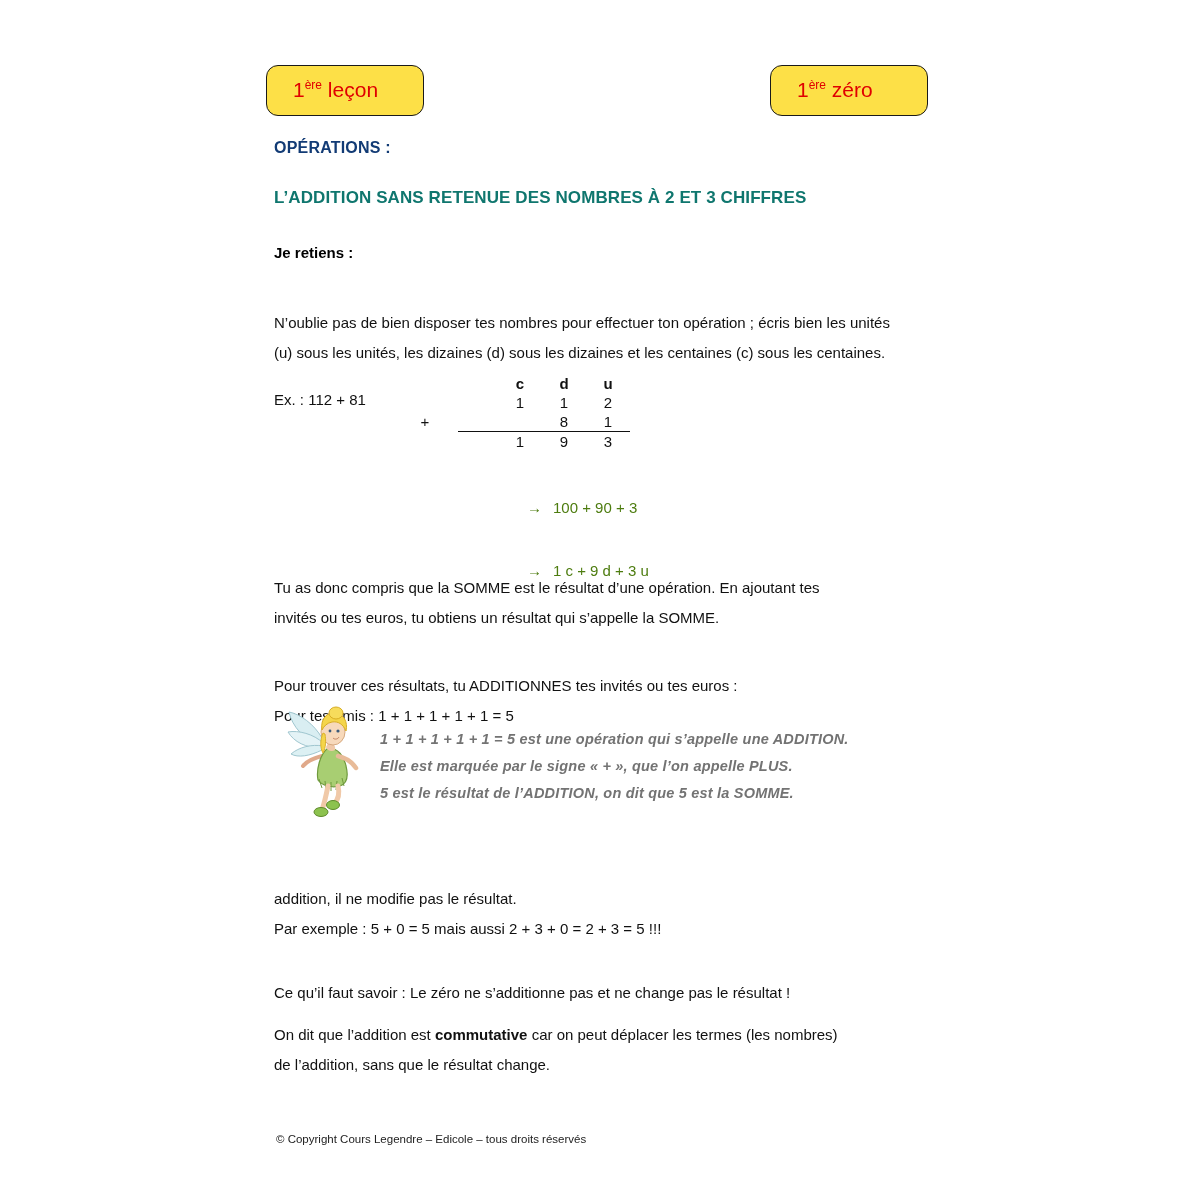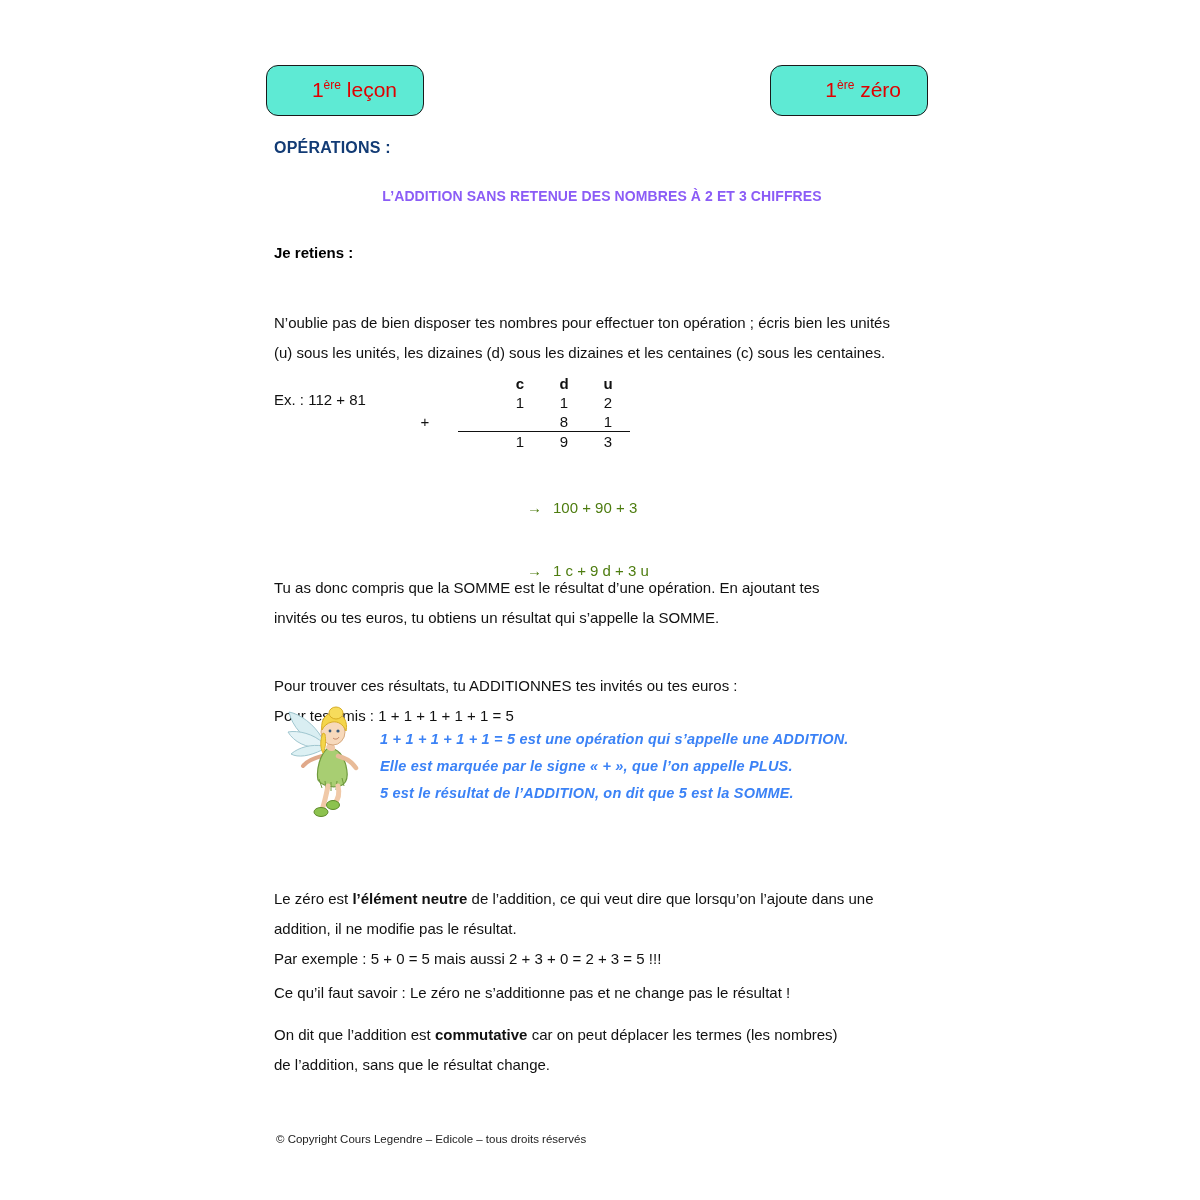--- a/index.html
+++ b/index.html
@@ -21,24 +21,24 @@
     width: 1200px;
     height: 1200px;
     box-sizing: border-box;
   }
 
   
   .pill {
     position: absolute;
     border: 1.6px solid #1a1a1a;
     border-radius: 12px;
-    background: #5eead4;
+    background: #fde047;
     color: #e00000;
     font-size: 21px;
-    text-align: right;
+    text-align: left;
     line-height: 1;
     padding: 13px 26px 15px 26px;
     white-space: nowrap;
   }
   .pill sup {
     font-size: 12px;
     vertical-align: super;
     line-height: 0;
   }
   #pill-lesson { left: 266px; top: 65px; min-width: 104px; }
@@ -52,24 +52,23 @@
     font-size: 16px;
     font-weight: bold;
     color: #123b75;
     letter-spacing: 0.2px;
   }
   .doc-title {
     position: absolute;
     left: 274px;
     top: 188px;
     width: 656px;
-    text-align: center;
-    font-size: 14px;
+    font-size: 17px;
     font-weight: bold;
-    color: #8b5cf6;
+    color: #0f766e;
     letter-spacing: 0.1px;
   }
   .lead-label {
     position: absolute;
     left: 274px;
     top: 244px;
     font-size: 15px;
     font-weight: bold;
     color: #000;
   }
@@ -149,21 +148,21 @@
     width: 92px;
     height: 118px;
   }
   .callout-text {
     position: absolute;
     left: 104px;
     top: 26px;
     font-size: 14.5px;
     font-style: italic;
     font-weight: bold;
-    color: #3b82f6;
+    color: #737373;
     line-height: 27px;
     letter-spacing: 0.2px;
   }
 
   
   .footer {
     position: absolute;
     left: 276px;
     top: 1133px;
     font-size: 11.5px;
@@ -278,21 +277,20 @@
       <ellipse cx="57" cy="105" rx="6.5" ry="4.5" fill="#8cc24e" stroke="#5f8a2c" stroke-width="1"></ellipse>
     </svg>
     <div class="callout-text">
       <div>1 + 1 + 1 + 1 + 1 = 5 est une opération qui s’appelle une ADDITION.</div>
       <div>Elle est marquée par le signe « + », que l’on appelle PLUS.</div>
       <div>5 est le résultat de l’ADDITION, on dit que 5 est la SOMME.</div>
     </div>
   </div>
 
   <div class="para" id="para-zero">
-    <span class="line"><span>Le zéro est </span><b>l’élément neutre</b><span> de l’addition, ce qui veut dire que lorsqu’on l’ajoute dans une</span></span>
     <span class="line">addition, il ne modifie pas le résultat.</span>
     <span class="line">Par exemple : 5 + 0 = 5  mais aussi 2 + 3 + 0 = 2 + 3 = 5 !!!</span>
   </div>
 
   <div class="para" id="para-savoir">Ce qu’il faut savoir : Le zéro ne s’additionne pas et ne change pas le résultat !</div>
 
   <div class="para" id="para-commut">
     <span class="line"><span>On dit que l’addition est </span><b>commutative</b><span> car on peut déplacer les termes (les nombres)</span></span>
     <span class="line">de l’addition, sans que le résultat change.</span>
   </div>

